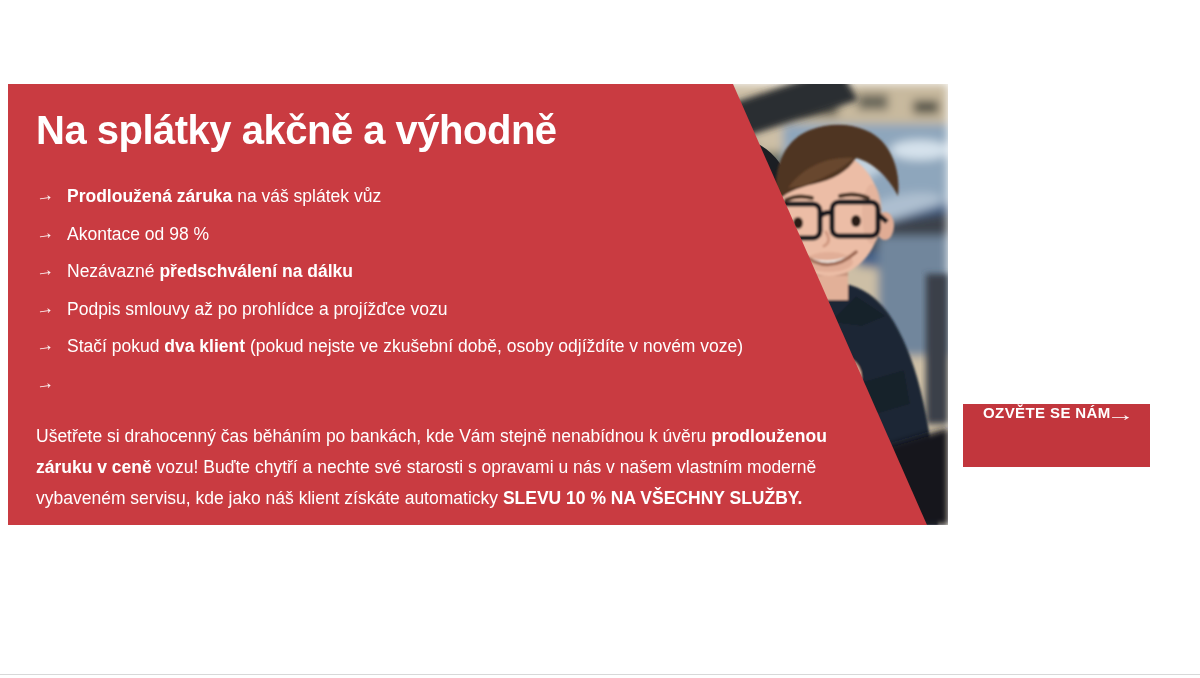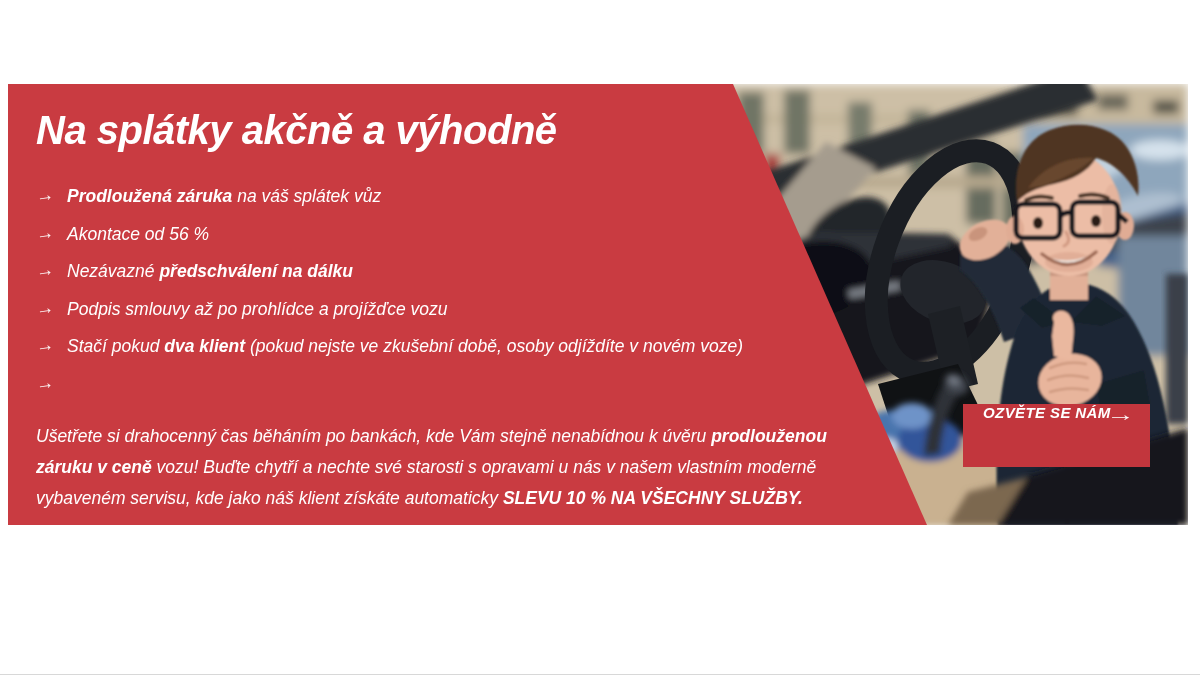--- a/index.html
+++ b/index.html
@@ -3,21 +3,21 @@
 <meta charset="utf-8">
 <style>
   html,body{margin:0;padding:0;}
   body{
     width:1200px;height:678px;position:relative;overflow:hidden;
     background:#ffffff;
     font-family:"Liberation Sans","DejaVu Sans",sans-serif;
     -webkit-font-smoothing:antialiased;
   }
   .banner{
-    position:absolute;left:8px;top:84px;width:1180px;height:441px;font-style:italic;
+    position:absolute;left:8px;top:84px;width:940px;height:441px;
   }
   
   .photo{
     position:absolute;right:0;top:0;width:490px;height:441px;overflow:hidden;
   }
   
   .red-panel{
     position:absolute;left:0;top:0;width:100%;height:100%;
     background:var(--panel-red,#c93b41);
     clip-path:polygon(0 0,725px 0,919px 441px,0 441px);
@@ -190,21 +190,21 @@
   <div class="red-panel">
     <div class="red-content">
       <h1 class="title">Na splátky akčně a výhodně</h1>
       <ul class="benefits">
           <li>
             <span class="bi">→</span>
             <span class="bt"><b>Prodloužená záruka</b><span> na váš splátek vůz</span></span>
           </li>
           <li>
             <span class="bi">→</span>
-            <span class="bt"><span>Akontace od 56 %</span></span>
+            <span class="bt"><span>Akontace od 98 %</span></span>
           </li>
           <li>
             <span class="bi">→</span>
             <span class="bt"><span>Nezávazné </span><b>předschválení na dálku</b></span>
           </li>
           <li>
             <span class="bi">→</span>
             <span class="bt"><span>Podpis smlouvy až po prohlídce a projížďce vozu</span></span>
           </li>
           <li>

